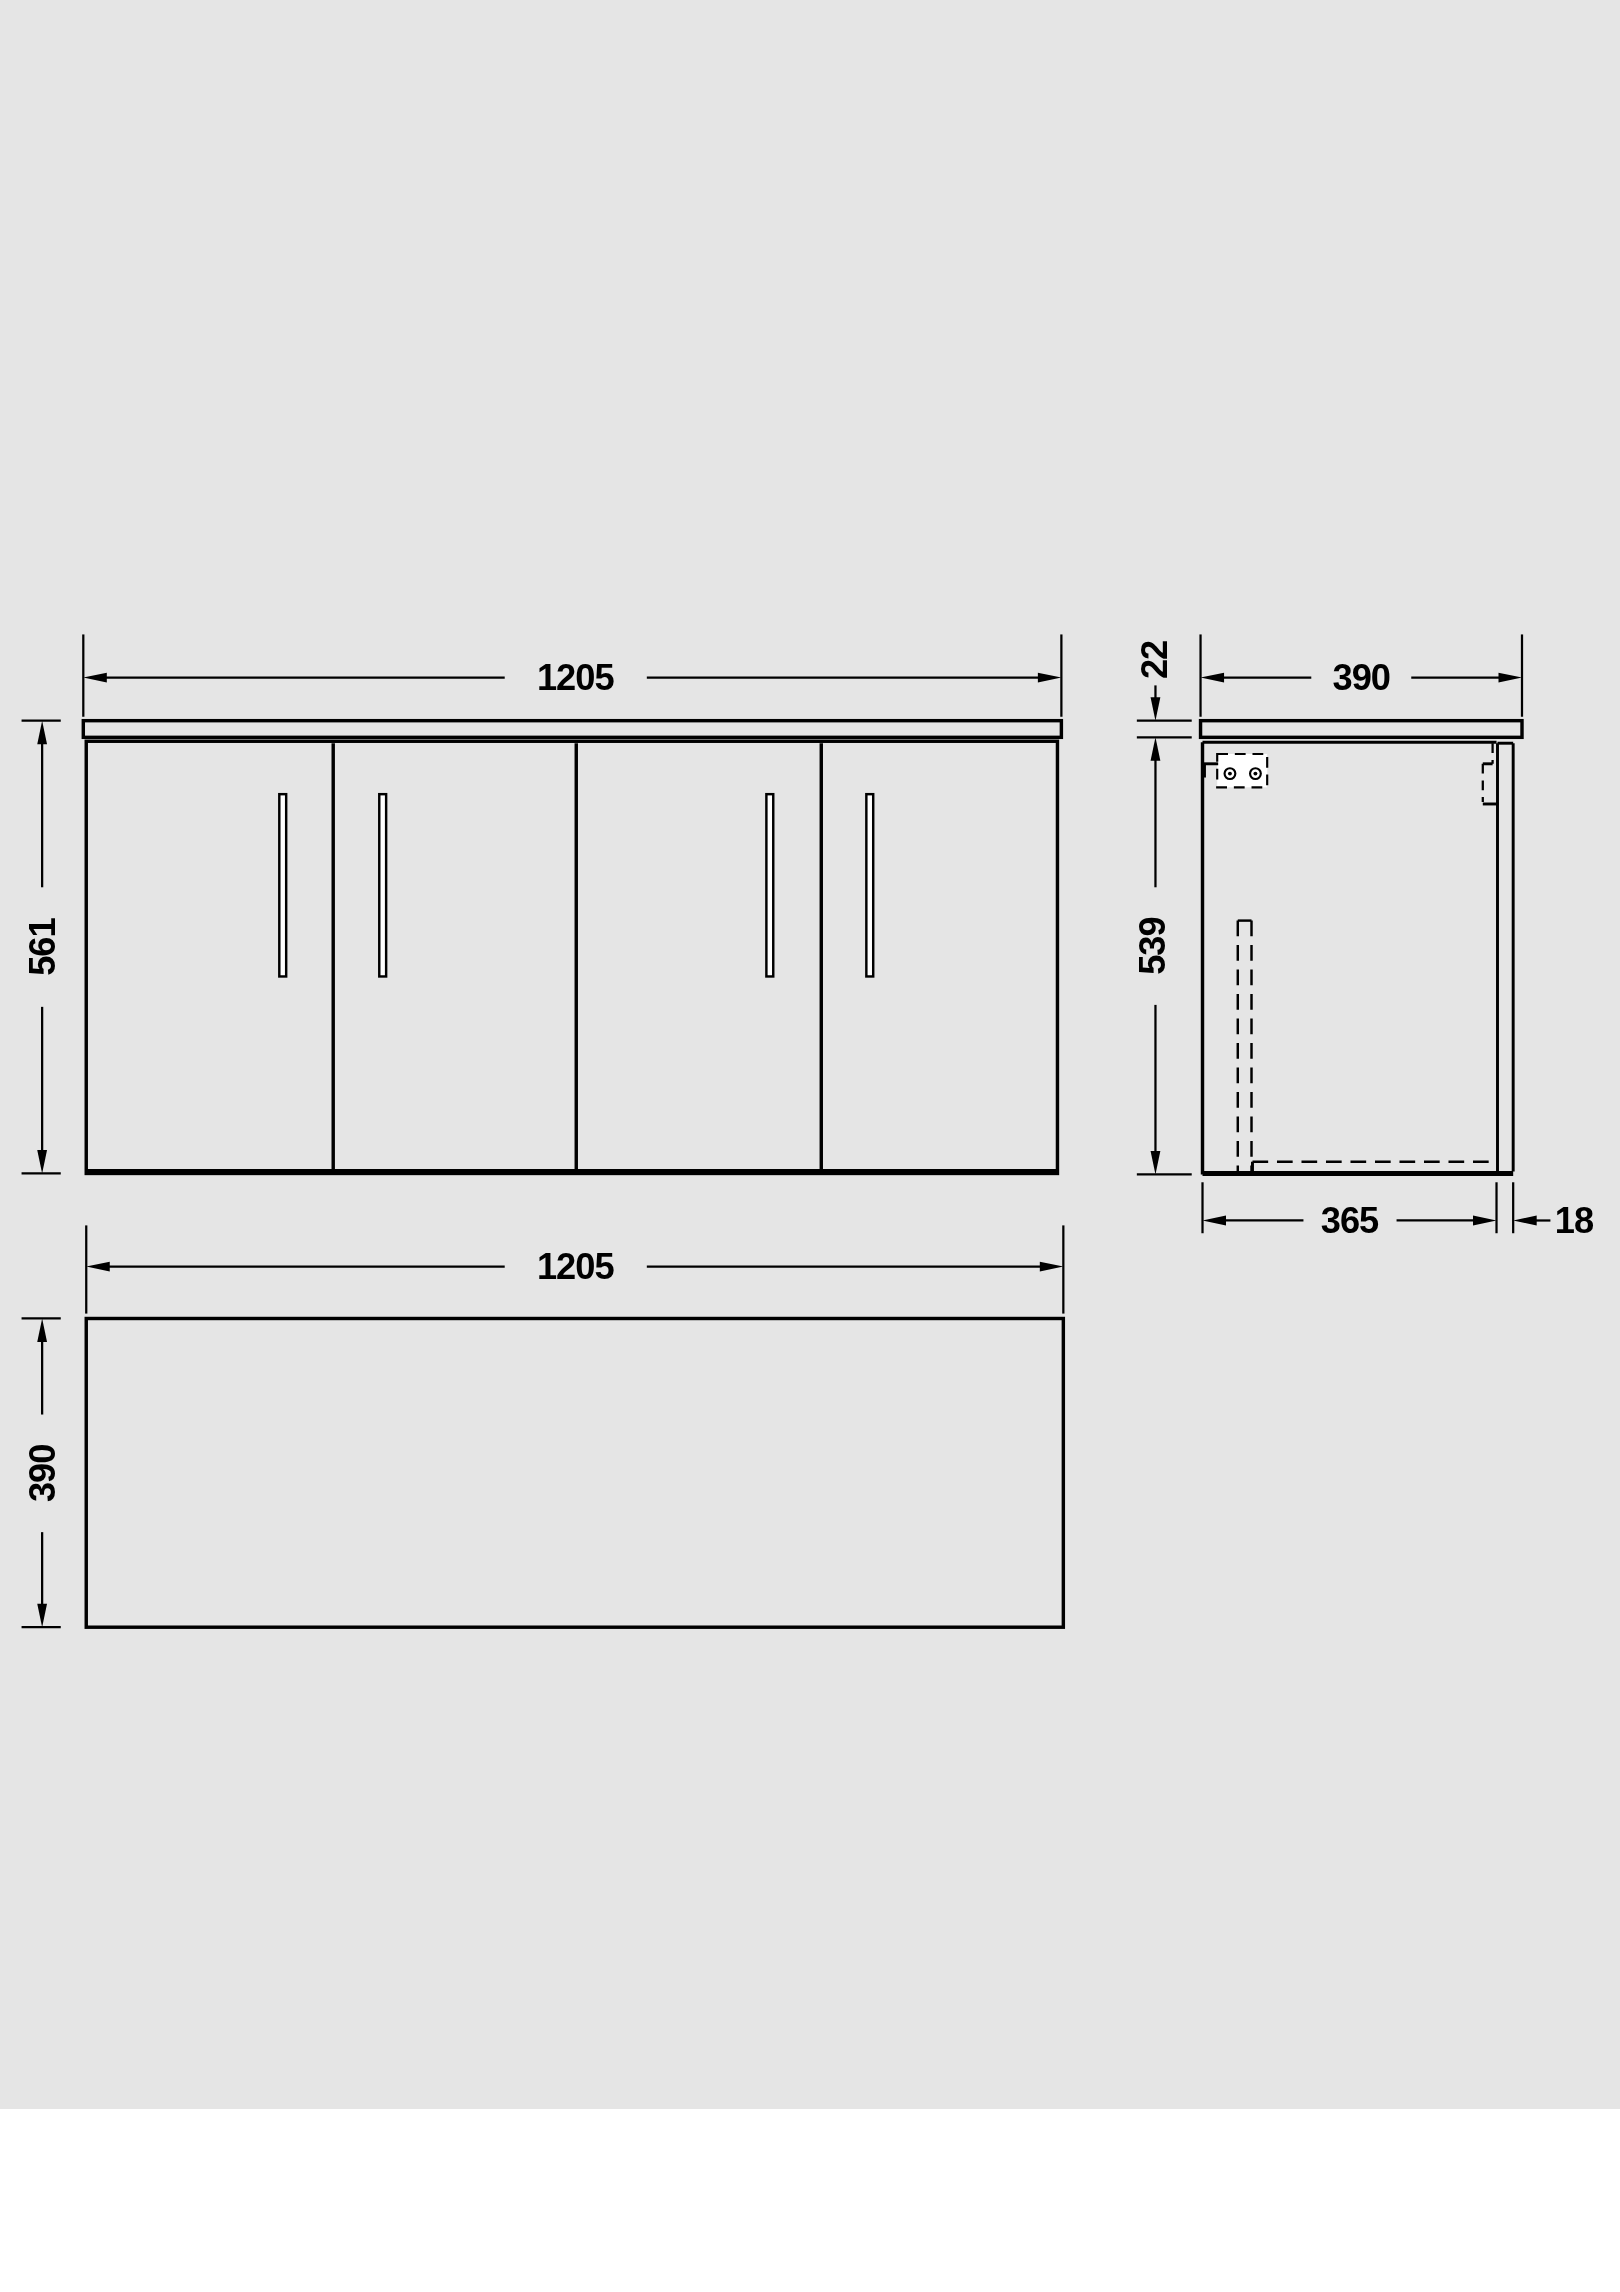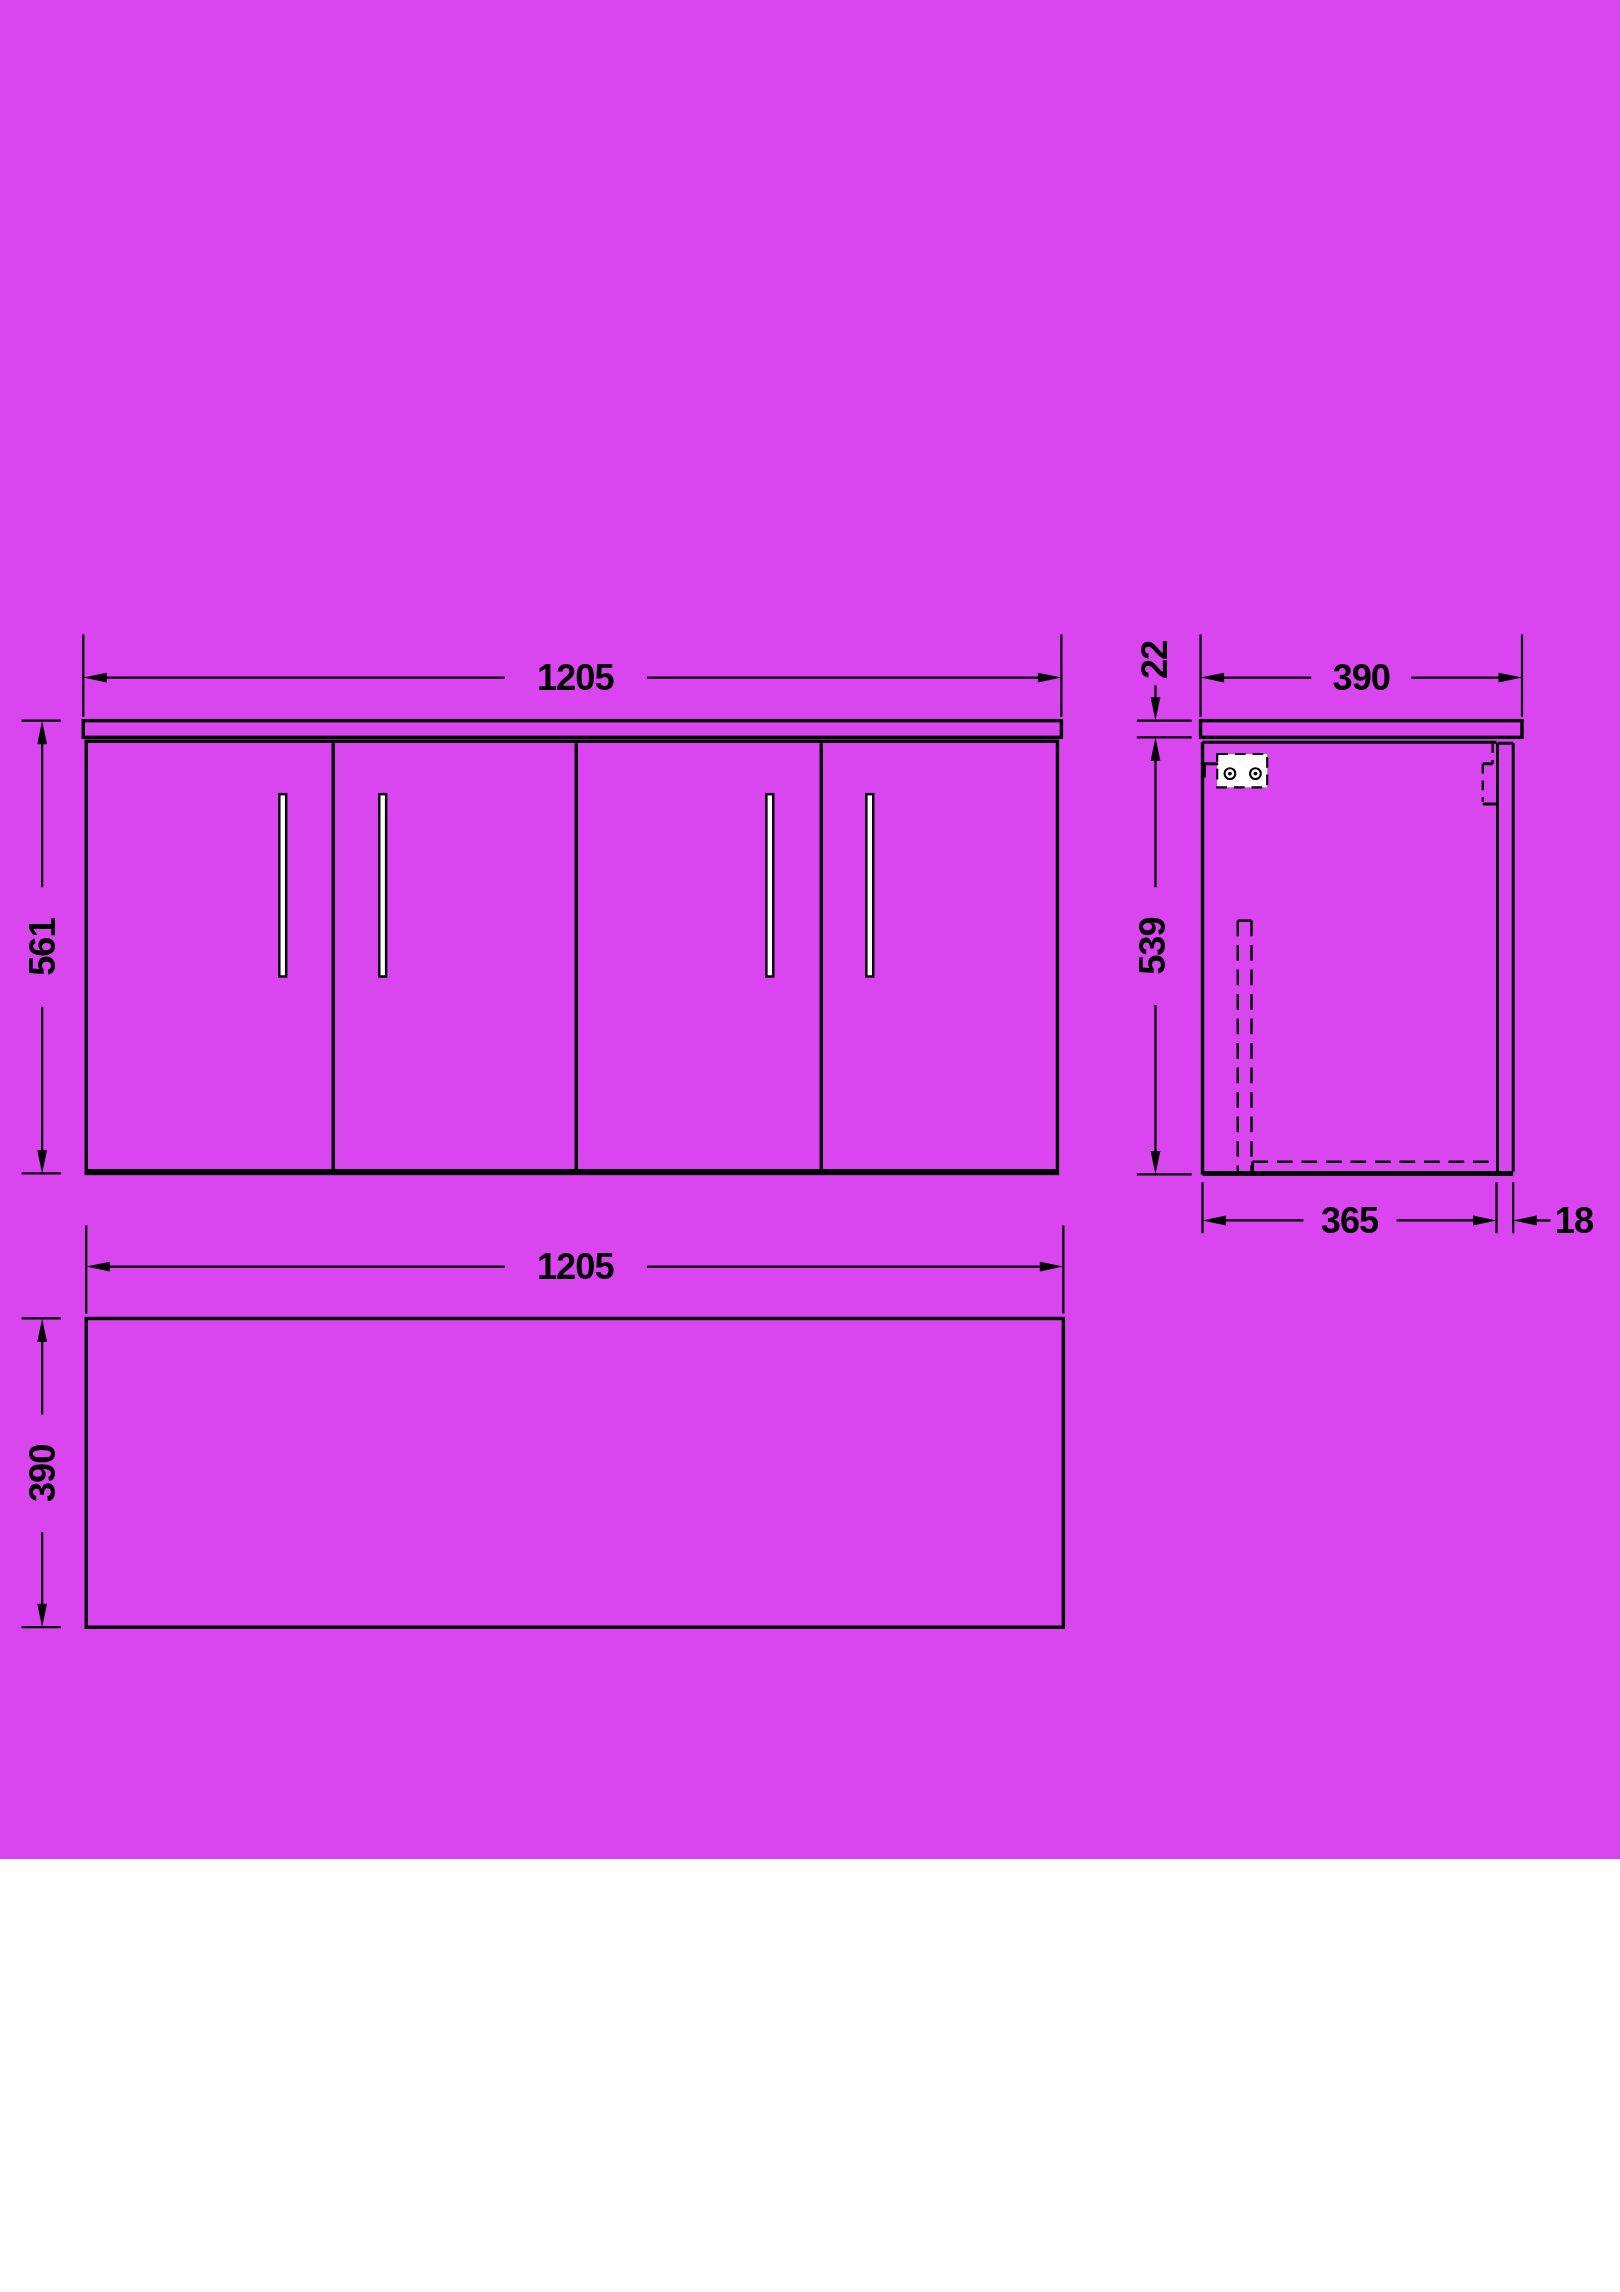--- a/index.html
+++ b/index.html
@@ -1,19 +1,19 @@
 <!DOCTYPE html>
 <html><head>
 <meta charset="utf-8">
 <style>
   html,body{margin:0;padding:0;background:#ffffff;}
   .page{
     position:relative;
-    width:1620px;height:1859px;
-    background:#d946ef;
+    width:1620px;height:2109px;
+    background:#e5e5e5;
     font-family:"Liberation Sans", sans-serif;
     overflow:hidden;
   }
   svg{position:absolute;left:0;top:0;}
   
   .ol{stroke:#000;stroke-width:3.5;fill:none;}
   .ol2{stroke:#000;stroke-width:3;fill:none;}
   .thick{stroke:#000;stroke-width:5;fill:none;}
   
   .dim{stroke:#000;stroke-width:2.3;fill:none;}

